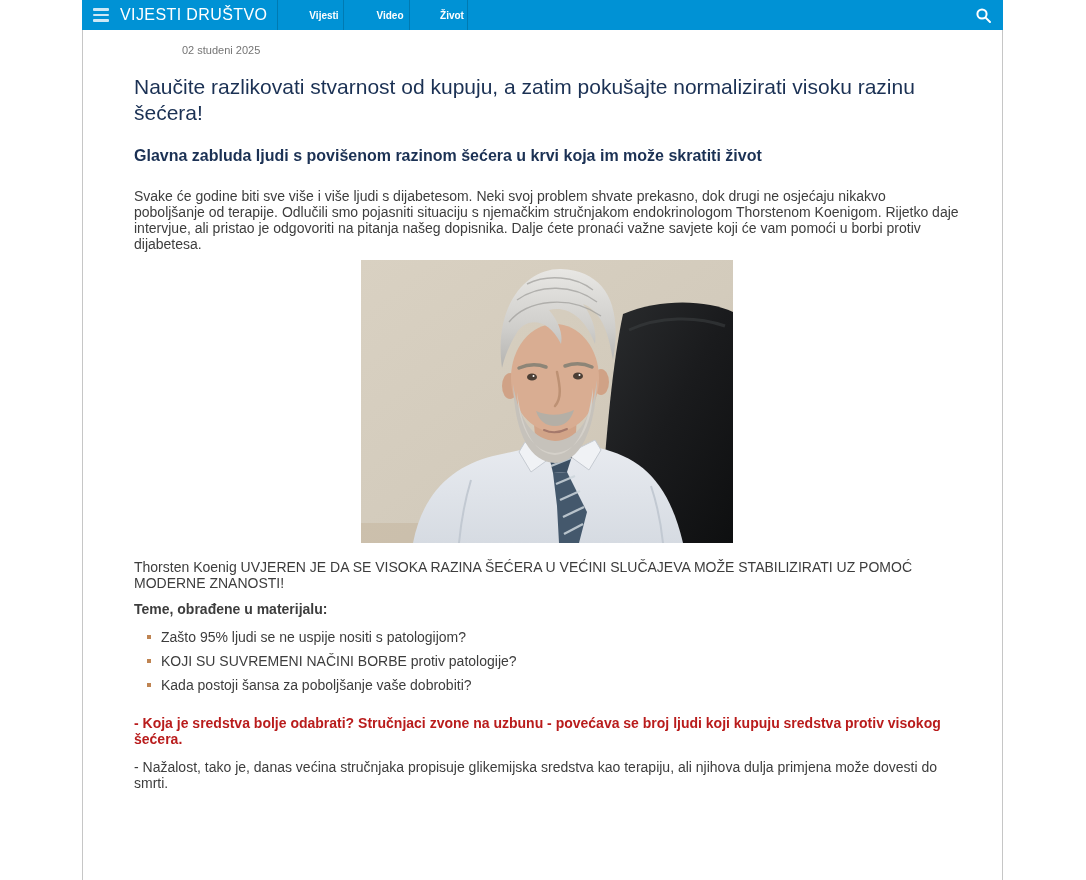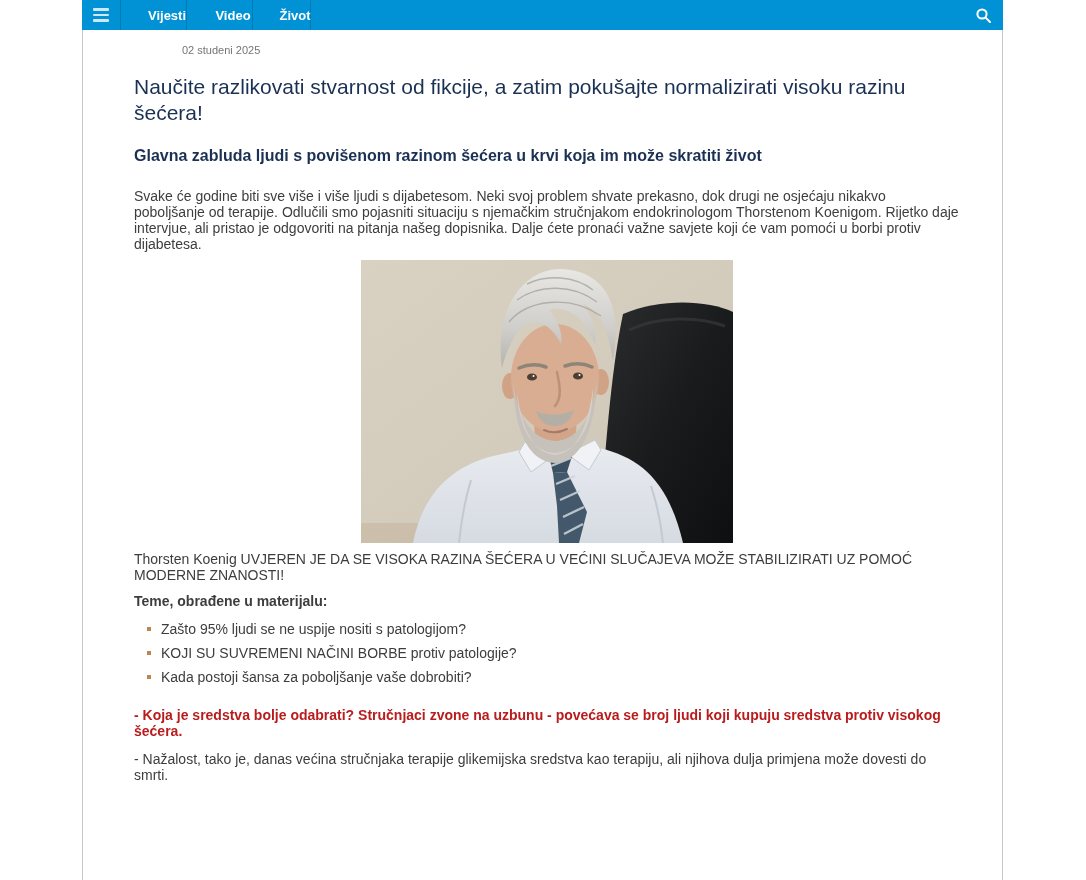--- a/index.html
+++ b/index.html
@@ -24,21 +24,21 @@
     align-items:center; gap:3px; cursor:pointer;
   }
   .burger-btn span { display:block; width:16px; height:2.5px; background:#cfe8f5; border-radius:1px; }
   .brand {
     display:flex; align-items:center; font-size:16px; letter-spacing:.4px;
     color:#fff; width:157px; white-space:nowrap; cursor:pointer;
   }
   .nav { display:flex; align-items:stretch; }
   .nav-item {
     display:flex; align-items:center; justify-content:center;
-    width:66px; font-size:13px; font-weight:bold; color:#fff;
+    width:66px; font-size:10px; font-weight:bold; color:#fff;
     border-left:1px solid rgba(0,60,90,.28); cursor:pointer;padding-left:27px;
   }
   .nav-item:nth-child(3){ width:58px; }
   .nav-end-sep { border-left:1px solid rgba(0,60,90,.28); width:0; }
   .topbar .spacer { flex:1; }
   .search-btn {
     width:40px; display:flex; align-items:center; justify-content:center; cursor:pointer;
   }
   
   .article { padding:0 43px 0 51px; color:#3d3d3d; }
@@ -48,21 +48,21 @@
     line-height:26px; color:#1b3154;
   }
   h2.subheadline {
     margin:20px 0 0 0; font-size:16px; font-weight:bold;
     line-height:20px; color:#1b3154;
   }
   p { margin:0; font-size:14px; line-height:16px; color:#3d3d3d; }
   p.intro { margin-top:22px; }
   figure.photo { margin:8px auto 0 auto; width:372px; height:283px; }
   figure.photo svg { display:block; width:372px; height:283px; }
-  p.claim { margin-top:8px; }
+  p.claim { margin-top:16px; }
   p.topics-intro { margin-top:10px;font-weight:bold; }
   ul.topics { list-style:none; margin:12px 0 0 0; padding:0; }
   ul.topics li {
     position:relative; padding-left:27px; margin:0 0 8px 0;
     font-size:14px; line-height:16px; color:#3d3d3d;
   }
   ul.topics li::before {
     content:""; position:absolute; left:13px; top:6px;
     width:4px; height:4px; background:#bf8452;
   }
@@ -73,39 +73,40 @@
 <body>
 
 <div class="page">
 
   <header class="topbar">
     <div class="burger-btn">
       <span></span>
       <span></span>
       <span></span>
     </div>
+    <div class="brand">VIJESTI DRUŠTVO</div>
     <nav class="nav">
       <div class="nav-item">Vijesti</div>
       <div class="nav-item">Video</div>
       <div class="nav-item">Život</div>
       <div class="nav-end-sep"></div>
     </nav>
     <div class="spacer"></div>
     <div class="search-btn">
       <svg width="17" height="17" viewBox="0 0 17 17">
         <circle cx="7" cy="7" r="4.6" fill="none" stroke="#ffffff" stroke-width="2"></circle>
         <line x1="10.6" y1="10.6" x2="15" y2="15" stroke="#ffffff" stroke-width="2" stroke-linecap="round"></line>
       </svg>
     </div>
   </header>
 
   <article class="article">
     <div class="date">02 studeni 2025</div>
 
-    <h1 class="headline">Naučite razlikovati stvarnost od fikcije, a zatim pokušajte normalizirati visoku razinu šećera!</h1>
+    <h1 class="headline">Naučite razlikovati stvarnost od kupuju, a zatim pokušajte normalizirati visoku razinu šećera!</h1>
 
     <h2 class="subheadline">Glavna zabluda ljudi s povišenom razinom šećera u krvi koja im može skratiti život</h2>
 
     <p class="intro">Svake će godine biti sve više i više ljudi s dijabetesom. Neki svoj problem shvate prekasno, dok drugi ne osjećaju nikakvo poboljšanje od terapije. Odlučili smo pojasniti situaciju s njemačkim stručnjakom endokrinologom Thorstenom Koenigom. Rijetko daje intervjue, ali pristao je odgovoriti na pitanja našeg dopisnika. Dalje ćete pronaći važne savjete koji će vam pomoći u borbi protiv dijabetesa.</p>
 
     <figure class="photo">
       <svg viewBox="0 0 372 283">
         <defs>
           <linearGradient id="wallG" x1="0" y1="0" x2="1" y2="1">
             <stop offset="0" stop-color="#d9d1c2"></stop>
@@ -187,17 +188,17 @@
     <p class="topics-intro">Teme, obrađene u materijalu:</p>
 
     <ul class="topics">
       <li>Zašto 95% ljudi se ne uspije nositi s patologijom?</li>
       <li>KOJI SU SUVREMENI NAČINI BORBE protiv patologije?</li>
       <li>Kada postoji šansa za poboljšanje vaše dobrobiti?</li>
     </ul>
 
     <p class="question">- Koja je sredstva bolje odabrati? Stručnjaci zvone na uzbunu - povećava se broj ljudi koji kupuju sredstva protiv visokog šećera.</p>
 
-    <p class="answer">- Nažalost, tako je, danas većina stručnjaka terapije glikemijska sredstva kao terapiju, ali njihova dulja primjena može dovesti do smrti.</p>
+    <p class="answer">- Nažalost, tako je, danas većina stručnjaka propisuje glikemijska sredstva kao terapiju, ali njihova dulja primjena može dovesti do smrti.</p>
 
   </article>
 
 </div>
 
 </body></html>

